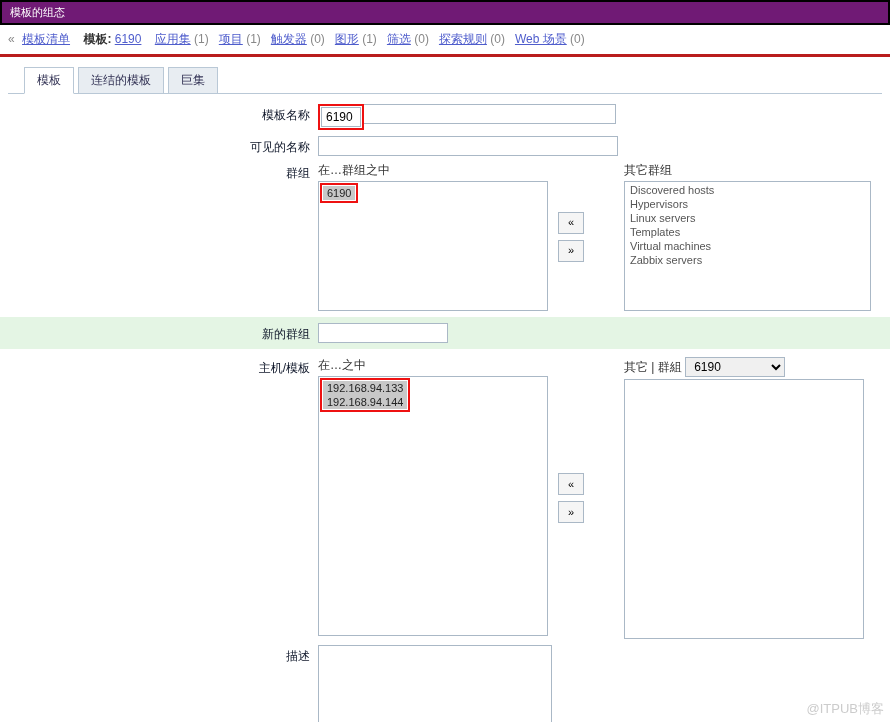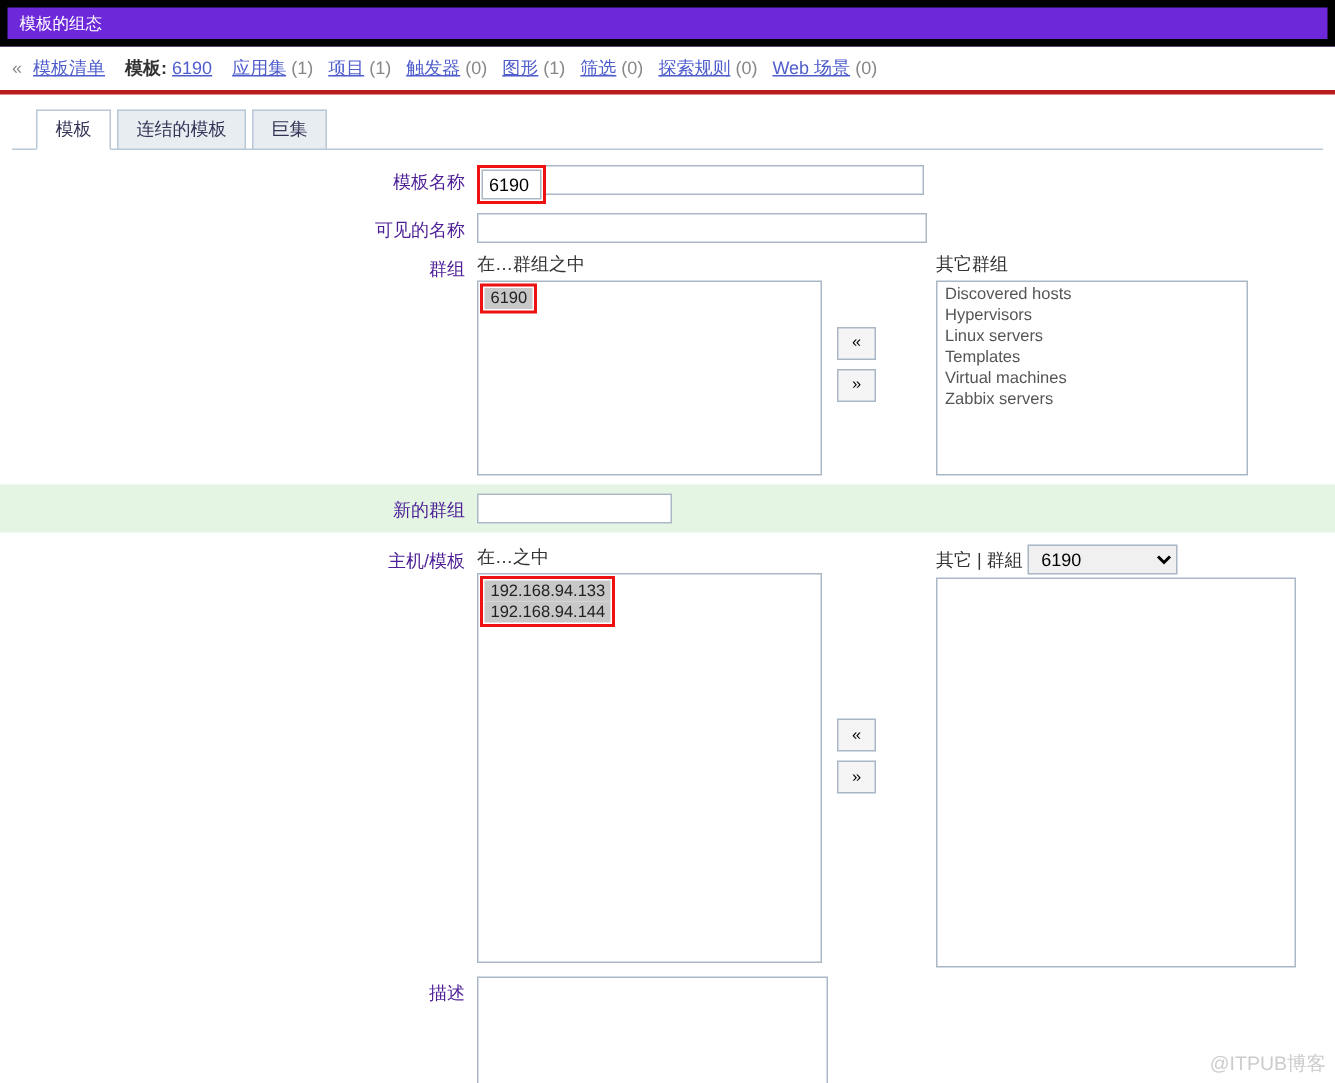--- a/index.html
+++ b/index.html
@@ -5,25 +5,25 @@
   * { box-sizing: border-box; }
   body {
     margin: 0;
     font-family: Arial, "Microsoft YaHei", sans-serif;
     font-size: 12px;
     background: #fff;
     color: #333;
     width: 890px;
   }
   .header-bar {
-    background: #6d28d9;
+    background: #701a75;
     color: #fff;
     padding: 3px 8px;
     font-size: 11px;
-    border: 5px solid #000000;
+    border: 2px solid #000000;
   }
   .breadcrumb-row {
     padding: 6px 8px;
     font-size: 12px;
     border-bottom: 3px solid #b91c1c;
     color: #333;
   }
   .breadcrumb-row a { color: #4f5dcc; text-decoration: underline; }
   .breadcrumb-row .arrow { color: #888; margin-right: 4px; }
   .count { color: #888; }
@@ -58,21 +58,21 @@
   .row {
     display: flex;
     align-items: flex-start;
     margin-bottom: 6px;
   }
   .row-label {
     width: 310px;
     text-align: right;
     padding-right: 8px;
     padding-top: 3px;
-    color: #4c1d95;
+    color: #0f172a;
   }
   .text-input {
     border: 1px solid #aab8c6;
     padding: 2px 4px;
     font-size: 12px;
     height: 20px;
     width: 300px;
     font-family: inherit;
   }
   .text-input.small { width: 130px; }
@@ -96,21 +96,21 @@
   }
   .listbox {
     border: 1px solid #aab8c6;
     background: #fff;
     overflow-y: scroll;
     font-family: Verdana, sans-serif;
     font-size: 11px;
     padding: 1px;
   }
   .listbox.left-g { width: 230px; height: 130px; }
-  .listbox.right-g { width: 208px; height: 130px; }
+  .listbox.right-g { width: 247px; height: 130px; }
   .listbox.left-h { width: 230px; height: 260px; }
   .listbox.right-h { width: 240px; height: 260px; }
   .listbox .item {
     padding: 1px 4px;
     color: #555;
     cursor: default;
   }
   .listbox .item.selected {
     background: #c8c8c8;
     color: #222;

